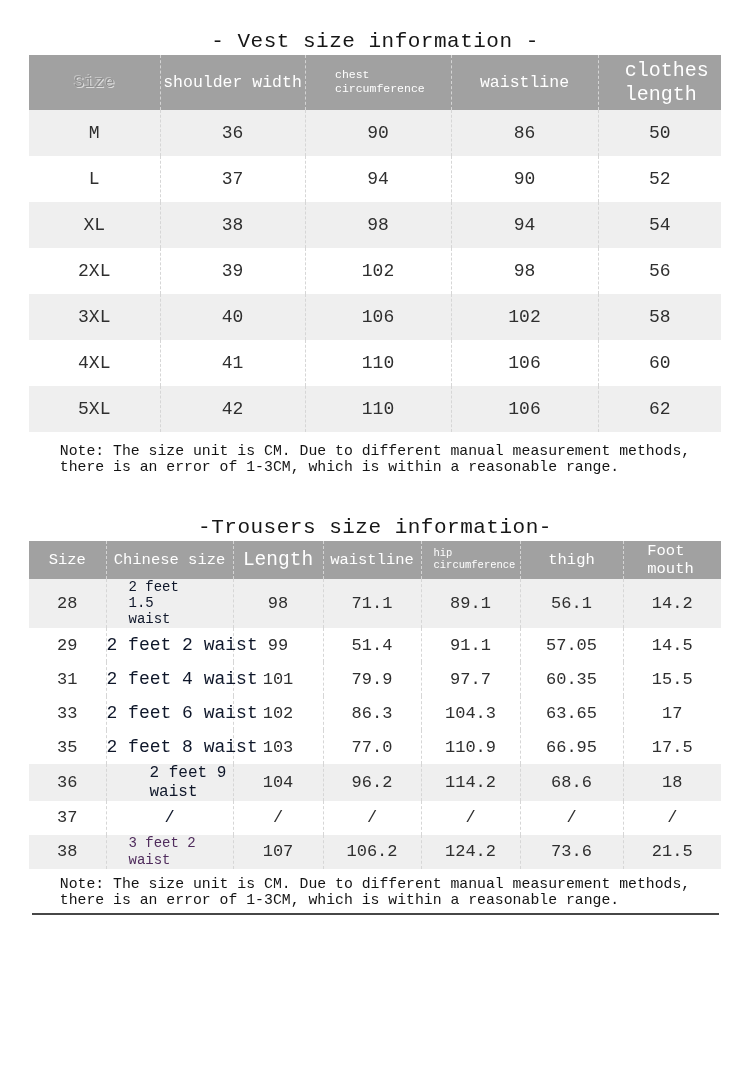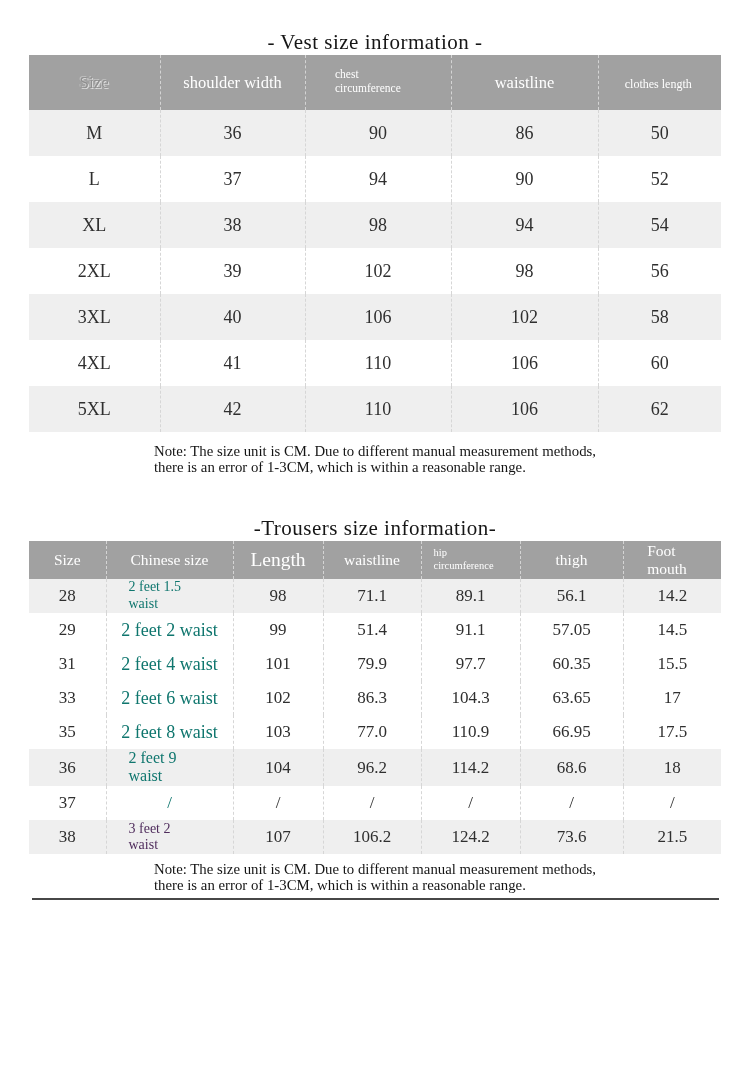--- a/index.html
+++ b/index.html
@@ -3,21 +3,21 @@
 <meta charset="utf-8">
 <style>
   * { box-sizing: border-box; margin: 0; padding: 0; }
   html, body { background: #ffffff; }
   .page {
     position: relative;
     width: 750px;
     height: 1069px;
     margin: 0 auto;
     background: var(--page-bg, #ffffff);
-    font-family: Liberation Serif, serif;
+    font-family: Liberation Mono, monospace;
     color: #2f2f2f;
     overflow: hidden;
   }
   .sec-title {
     margin: 0;
     text-align: center;
     font-size: 21px;
     line-height: 26px;
     font-weight: 500;
     color: #161616;
@@ -53,36 +53,36 @@
     color: var(--body-text, #2f2f2f);
   }
   .vest-tbl td { height: 46px; font-size: 18px; }
   .trousers-tbl td { height: 34px; font-size: 17px; }
   .size-tbl tr.alt td { background: var(--row-alt-bg, #efefef); }
 
   
   th .hdr2 { display: inline-block; text-align: left; line-height: 1.18; }
   th.hdr-sm .hdr2 { font-size: 11.5px; width: 86px; }
   .trousers-tbl th.hdr-sm .hdr2 { font-size: 10.5px; width: 74px; }
-  th.hdr-wrap-lg .hdr2 { font-size: 12px; width: 70px; }
+  th.hdr-wrap-lg .hdr2 { font-size: 20px; width: 70px; }
   th.hdr-foot .hdr2 { font-size: 15.5px; width: 50px; }
   th.hdr-big { font-size: 19.5px; }
   th.hdr-ghost {
     color: var(--size-header-text, #8f8f8f);
     font-size: 17px;
     text-shadow: 1px 1px 0 rgba(255,255,255,0.65), -1px -1px 0 rgba(255,255,255,0.35);
   }
 
   
   td.chinese-cell { text-align: left; padding-left: 22px; }
-  td.chinese-cell .cz { display: inline-block; text-align: left; color: #0f766e; }
+  td.chinese-cell .cz { display: inline-block; text-align: left; color: #0f172a; }
   td.chinese-cell.two-line .cz,
   td.chinese-cell.two-line-plum .cz,
   td.chinese-cell.two-line-purple .cz { font-size: 14px; line-height: 1.15; width: 70px; }
-  td.chinese-cell.two-line-large .cz { font-size: 16px; line-height: 1.15; width: 80px; }
+  td.chinese-cell.two-line-large .cz { font-size: 16px; line-height: 1.15; width: 80px; margin-left: 21px; }
   td.chinese-cell.one-line-small { text-align: center; padding-left: 0; }
   td.chinese-cell.one-line-small .cz { font-size: 18px; white-space: nowrap; }
   td.chinese-cell.slash { text-align: center; padding-left: 0; }
   td.chinese-cell.slash .cz { font-size: 17px; }
   td.chinese-cell.two-line-plum .cz { color: var(--chinese-plum, #38222f); }
   td.chinese-cell.two-line-purple .cz { color: var(--chinese-purple, #4f2c5c); }
 
   .note { margin-top: 11px; text-align: center; }
   .note .inner {
     display: inline-block;

